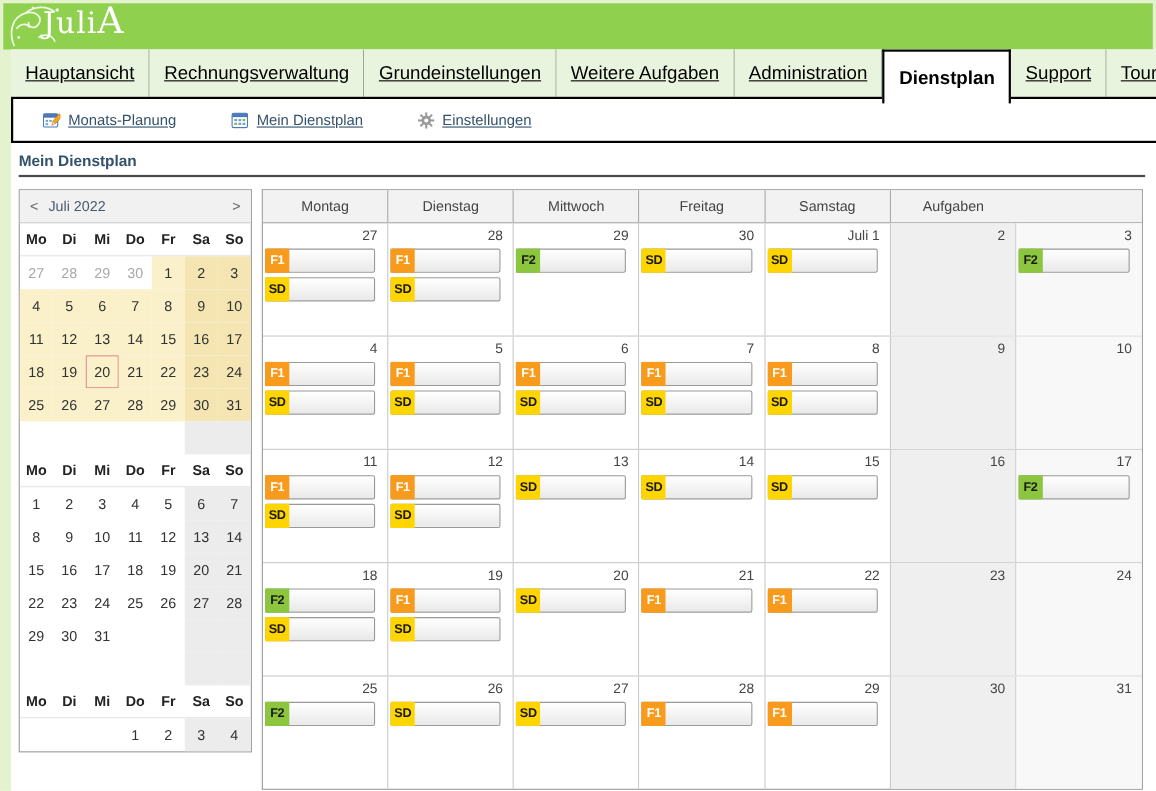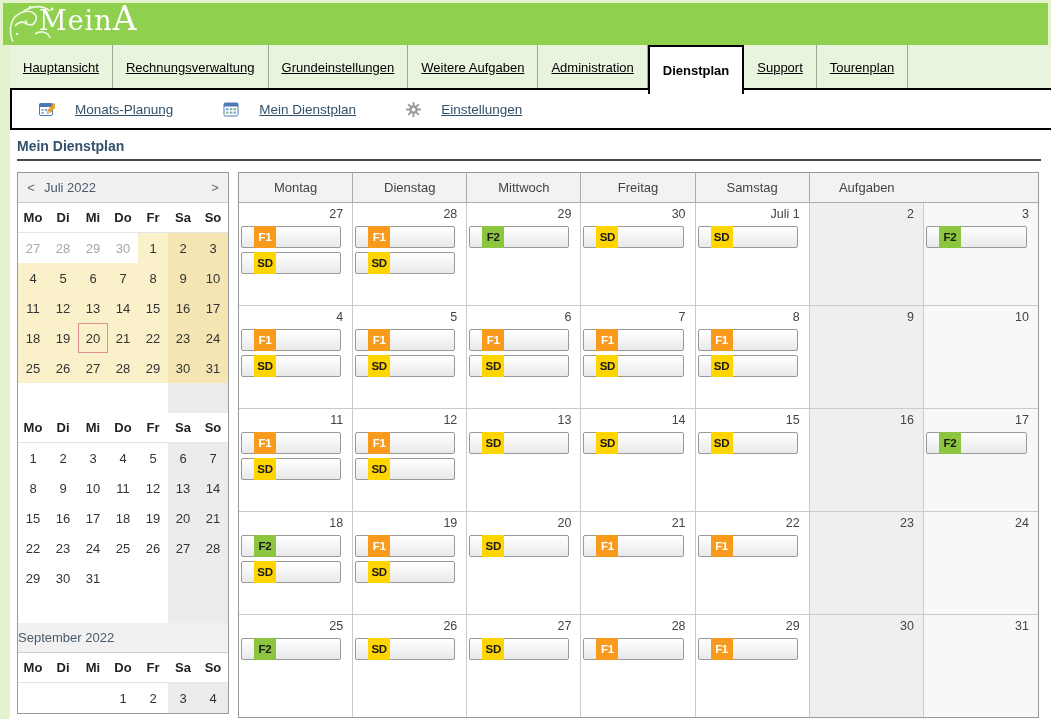--- a/index.html
+++ b/index.html
@@ -11,30 +11,30 @@
   }
   
   .banner{position:absolute;left:3px;top:3px;right:3px;height:42px;background:#8FD14F;}
   .ornament{position:absolute;left:2px;top:1px;}
   .logo{position:absolute;left:36px;top:2px;color:#FFFFFF;
     font-family:"DejaVu Serif",serif;font-size:27px;letter-spacing:1px;}
   .logo-a{font-size:33px;line-height:27px;}
   
   .tabstrip{position:absolute;left:10px;top:45px;right:0;height:44px;display:flex;align-items:stretch;background:#E9F4DE;}
   .tab{background:#E9F4DE;border-right:1px solid #9BA99B;padding:0 13px;display:flex;align-items:center;
-    font-size:13px;color:#000;cursor:pointer;height:44px;box-sizing:border-box;white-space:nowrap;}
+    font-size:17px;color:#000;cursor:pointer;height:44px;box-sizing:border-box;white-space:nowrap;}
   .tab .tab-label{text-decoration:underline;}
   .tab.active{background:#FFF;border:2px solid #000;border-bottom:none;height:49px;position:relative;z-index:6;font-weight:bold;}
   .tab.active .tab-label{text-decoration:none;}
   .tabfill{flex:1;background:#E9F4DE;}
   
   .subnav{position:absolute;left:10px;top:88px;width:1043px;height:42px;background:#FFF;
     border:2px solid #000;box-sizing:border-box;display:flex;align-items:center;gap:50px;padding-left:27px;z-index:4;}
   .subnav-item{display:flex;align-items:center;gap:7px;cursor:pointer;}
-  .subnav-item .lbl{color:#33516B;font-size:13.5px;text-decoration:underline;margin-left:13px;}
+  .subnav-item .lbl{color:#33516B;font-size:13.5px;text-decoration:underline;}
   .subnav-item .ico{display:flex;align-items:center;}
   
   .content{position:absolute;left:10px;top:130px;right:0;bottom:0;background:#FFF;}
   .page-title{position:absolute;left:7px;top:8px;font-size:14px;font-weight:bold;color:#33516B;}
   .title-rule{position:absolute;left:7px;top:29px;width:1024px;height:2px;background:#4A4A4A;}
   
   .mini{position:absolute;left:7px;top:42px;width:210px;background:#FFF;border:1px solid #999;}
   .mini-header{height:29px;background:#F1F1F1;border-bottom:1px solid #CFCFCF;display:flex;align-items:center;
     font-size:13px;color:#4A5A6B;}
   .mini-title{flex:1;text-align:left;}
@@ -56,40 +56,40 @@
   .cal-head-cell{display:flex;align-items:center;justify-content:center;font-size:13px;color:#444;border-right:1px solid #ABABAB;}
   .cal-head-cell:last-child{border-right:none;}
   .cal-week{display:grid;grid-template-columns:repeat(7,1fr);height:102px;border-bottom:1px solid #CACACA;}
   .cal-week:last-child{border-bottom:none;}
   .cal-day{border-right:1px solid #CACACA;box-sizing:border-box;overflow:hidden;}
   .cal-day:last-child{border-right:none;}
   .cal-day.sat{background:#EFEFEF;}
   .cal-day.sun{background:#F8F8F8;}
   .cal-date{text-align:right;font-size:12.5px;color:#444;padding:4px 9px 4px 0;height:15px;}
   .event{height:22px;margin:0 11px 4px 2px;border:1px solid #999;border-radius:2px;
-    background:linear-gradient(#FFFFFF,#E9E9E9);display:flex;align-items:stretch;cursor:pointer;box-sizing:border-box;padding-left:13px;}
+    background:linear-gradient(#FFFFFF,#E9E9E9);display:flex;align-items:stretch;cursor:pointer;box-sizing:border-box;}
   .badge{width:22px;margin:-1px 0 -1px -1px;display:flex;align-items:center;justify-content:center;
     font-weight:bold;font-size:11.5px;letter-spacing:-0.3px;}
 </style>
 </head>
 <body>
 
 <div class="banner">
   <span class="ornament">
     <svg width="70" height="42" viewBox="0 0 70 42" fill="none" stroke="#FFFFFF" stroke-width="1.6" opacity="0.85">
       <path d="M8 38 C3 26 5 12 18 8 C28 5 34 12 30 18 C27 23 20 21 21 16"></path>
       <path d="M18 8 C26 1 38 1 45 7"></path>
       <path d="M10 22 C14 17 20 17 22 21"></path>
       <path d="M30 30 C36 26 43 28 45 34"></path>
       <circle cx="47" cy="5" r="1.6" fill="#FFFFFF" stroke="none"></circle>
       <circle cx="12" cy="30" r="1.3" fill="#FFFFFF" stroke="none"></circle>
       <circle cx="25" cy="3" r="1.2" fill="#FFFFFF" stroke="none"></circle>
     </svg>
   </span>
-  <div class="logo"><span>Mein</span><span class="logo-a">A</span></div>
+  <div class="logo"><span>Juli</span><span class="logo-a">A</span></div>
 </div>
 
 <div class="tabstrip" id="tabstrip">
     <div class="tab">
       <span class="tab-label">Hauptansicht</span>
     </div>
     <div class="tab">
       <span class="tab-label">Rechnungsverwaltung</span>
     </div>
     <div class="tab">
@@ -274,23 +274,20 @@
         <div class="mini-cell noday we-col"></div>
         <div class="mini-cell noday we-col"></div>
         <div class="mini-cell noday"></div>
         <div class="mini-cell noday"></div>
         <div class="mini-cell noday"></div>
         <div class="mini-cell noday"></div>
         <div class="mini-cell noday"></div>
         <div class="mini-cell noday we-col"></div>
         <div class="mini-cell noday we-col"></div>
       </div>
-      <div class="mini-header">
-        <span class="mini-title">September 2022</span>
-      </div>
       <div class="mini-weekdays">
         <span>Mo</span>
         <span>Di</span>
         <span>Mi</span>
         <span>Do</span>
         <span>Fr</span>
         <span>Sa</span>
         <span>So</span>
       </div>
       <div class="mini-grid">

